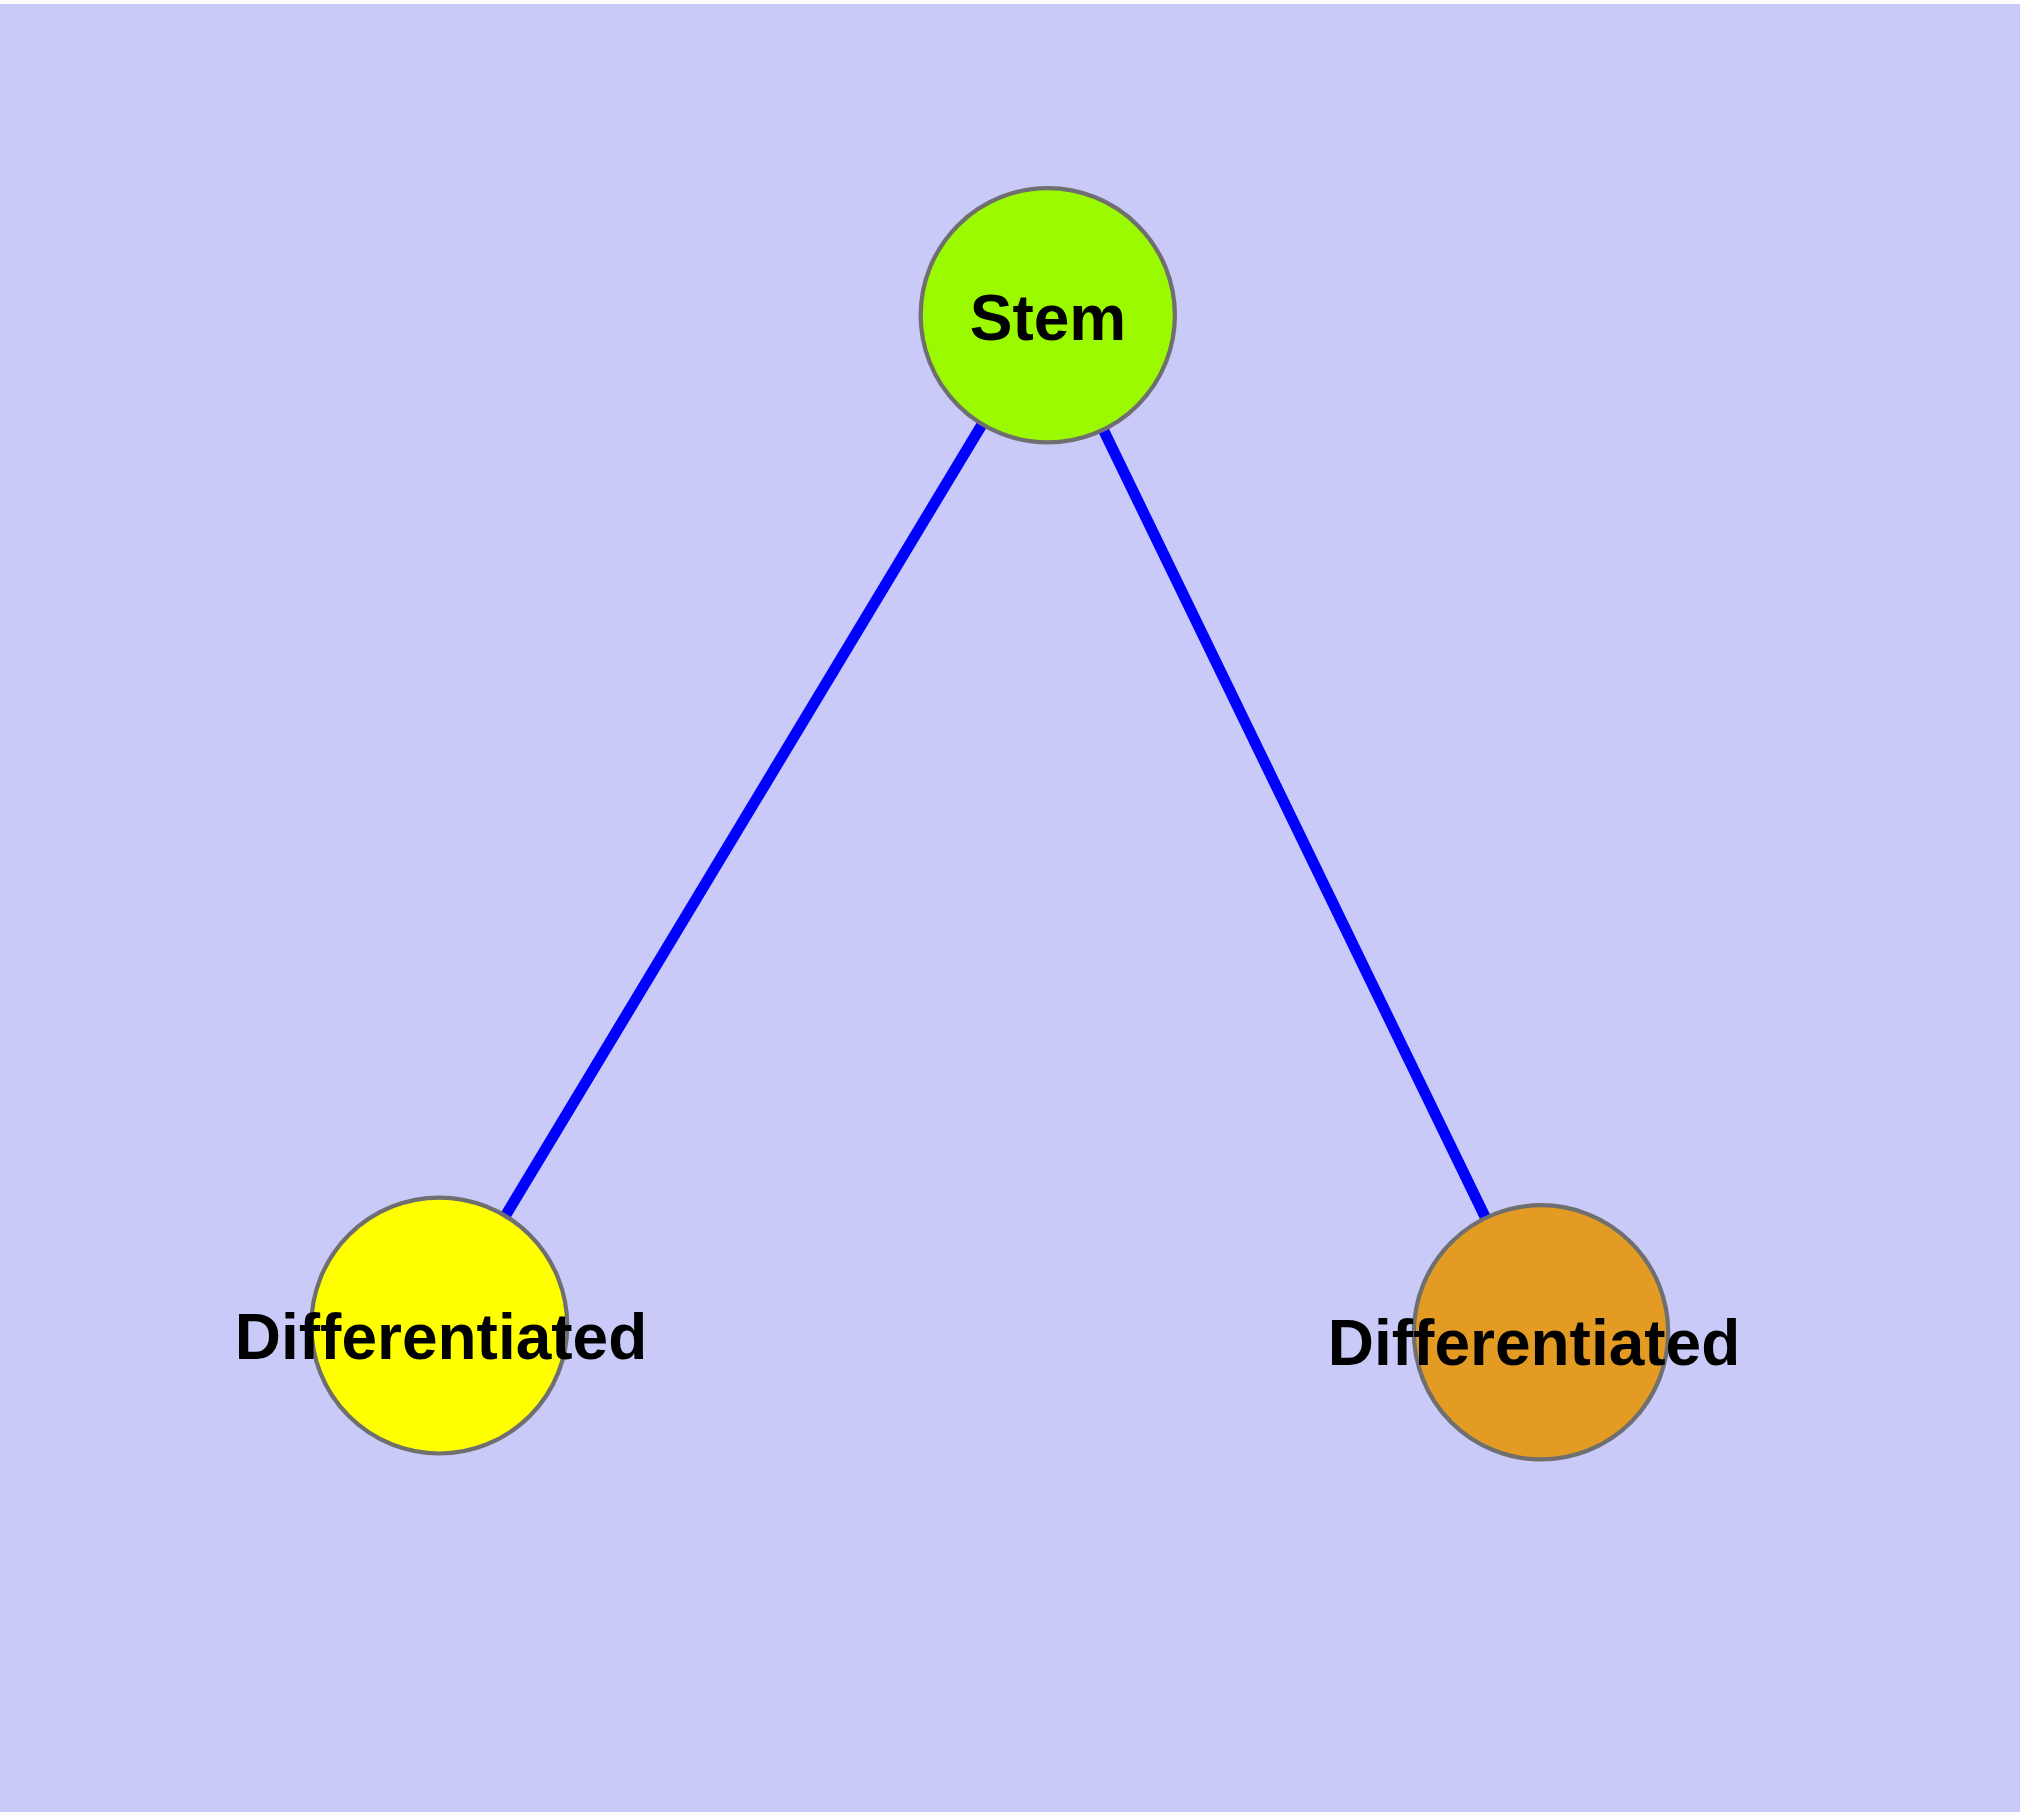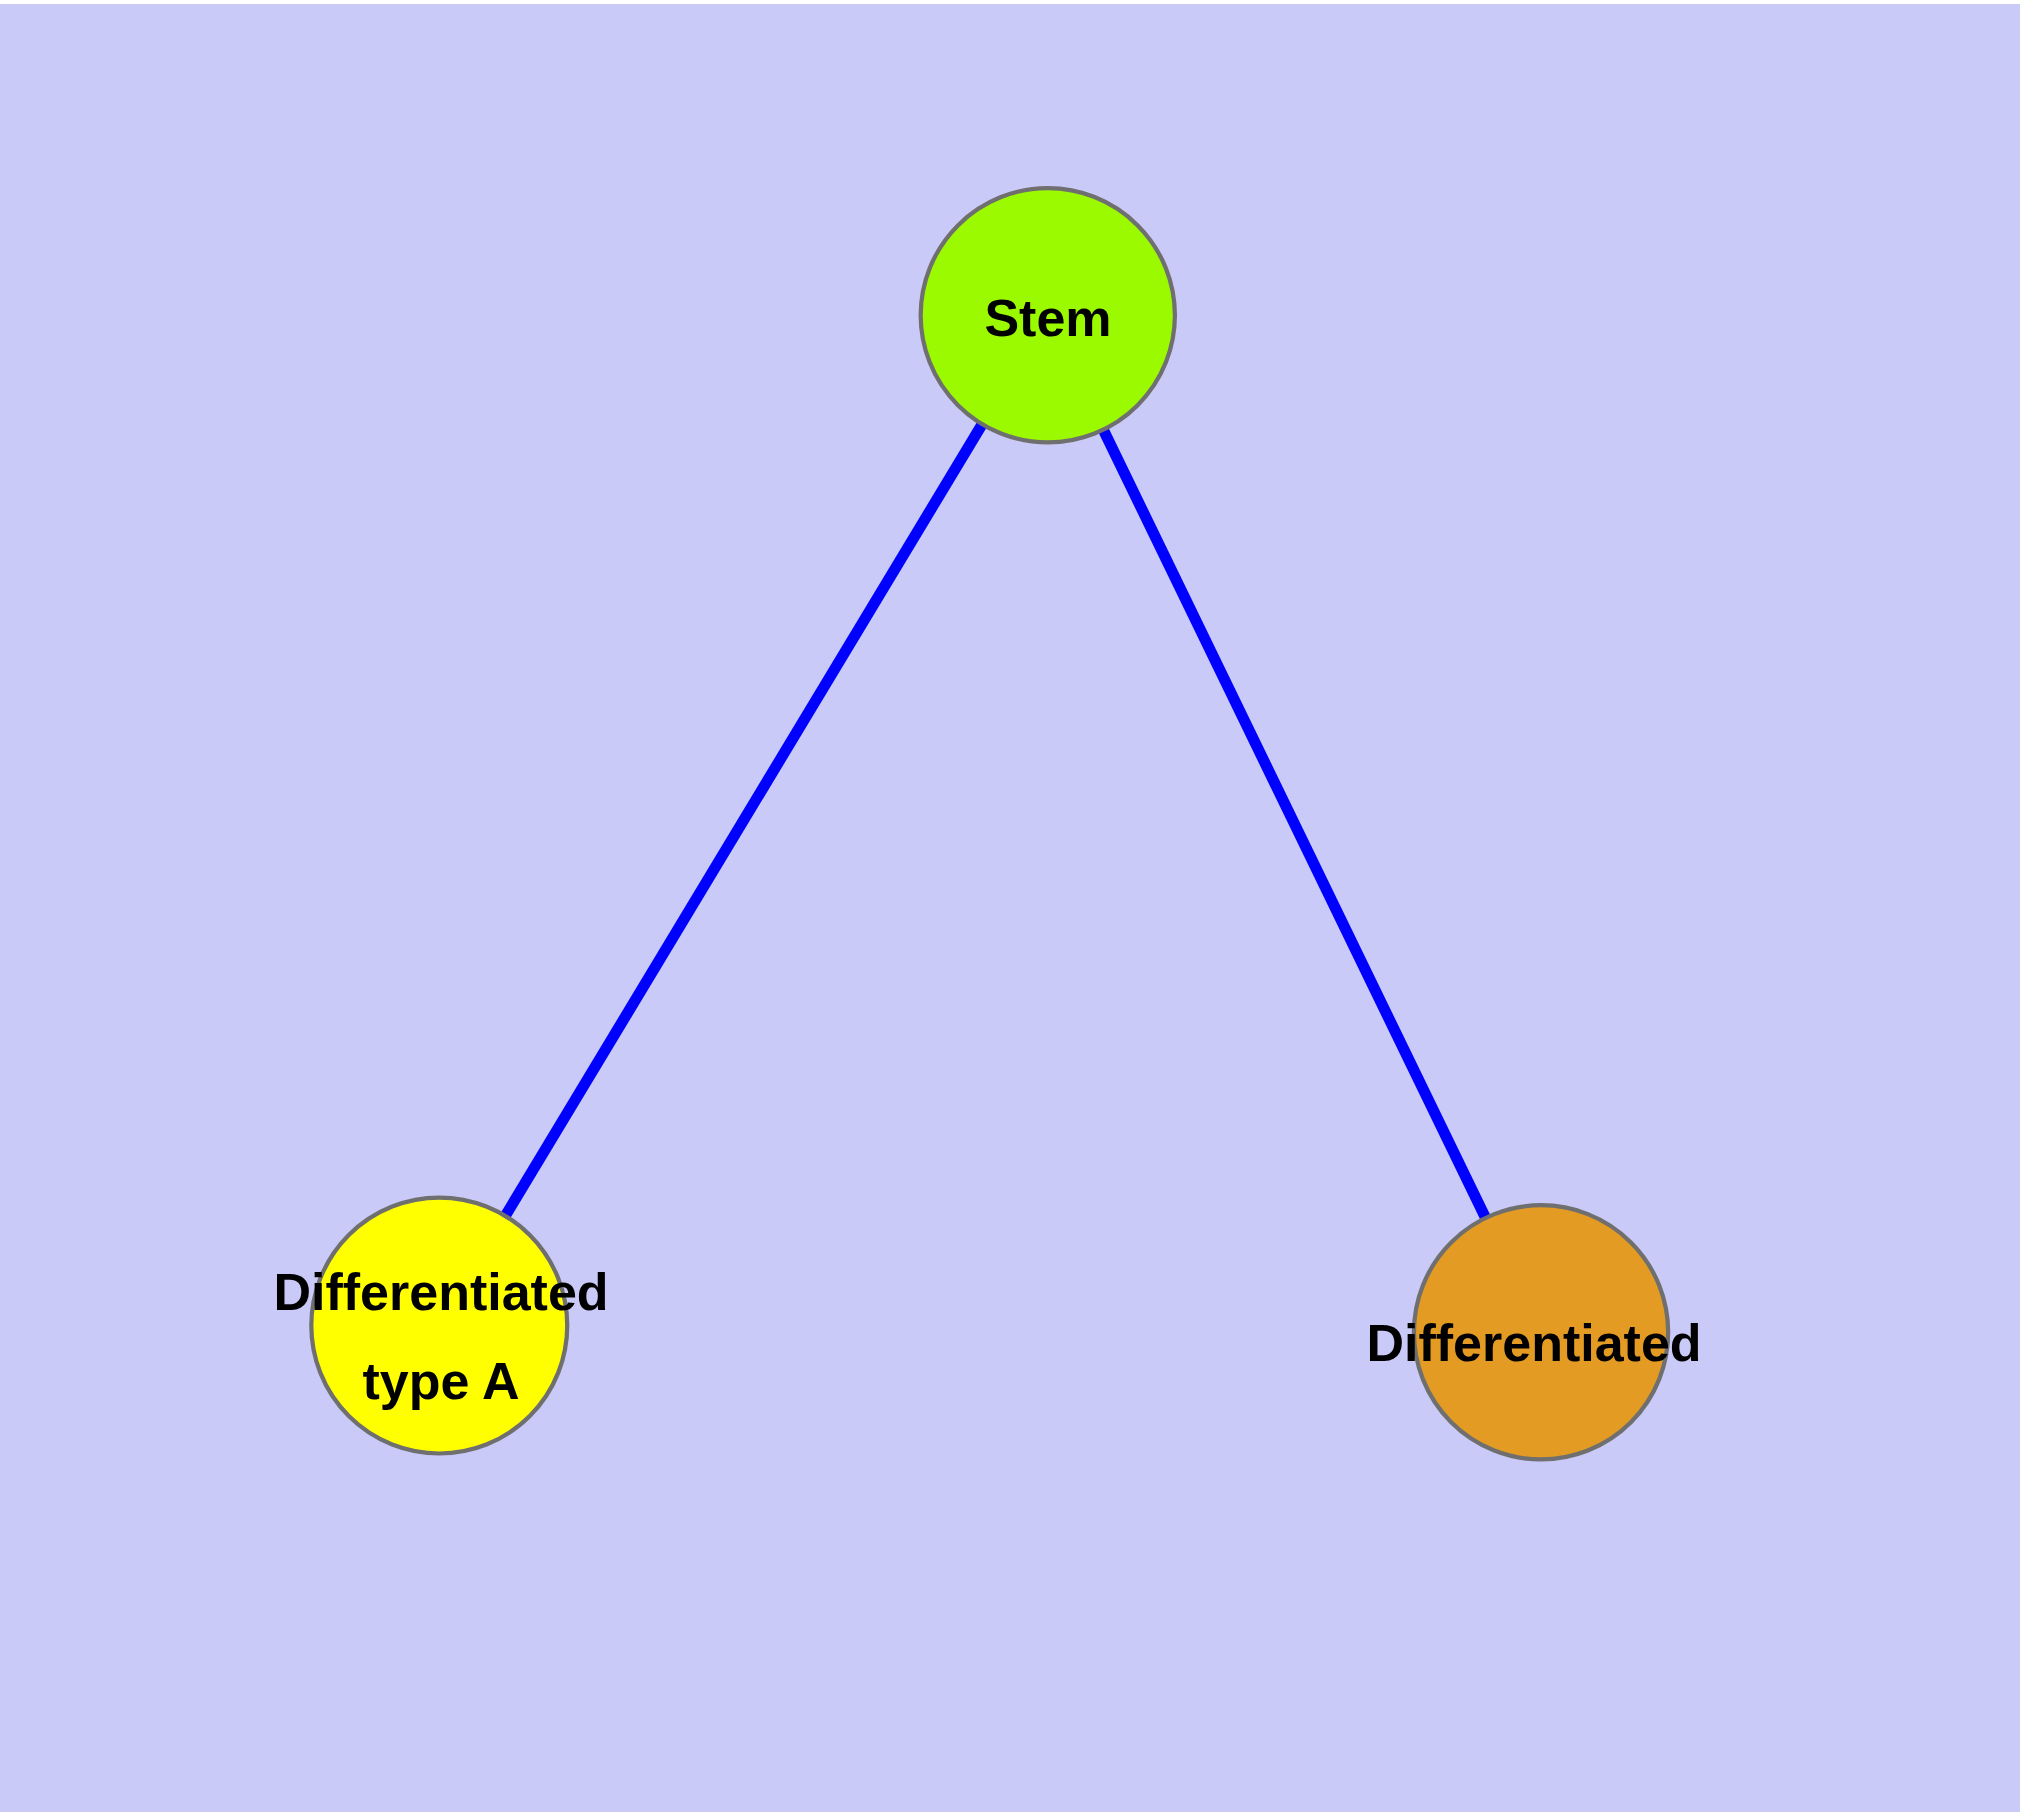--- a/index.html
+++ b/index.html
@@ -36,21 +36,21 @@
   }
   .node-circle {
     stroke-width: 5px;
   }
   .node-label {
     position: absolute;
     transform: translate(-50%, -50%);
     text-align: center;
     white-space: nowrap;
     font-weight: bold;
-    font-size: 52px;
+    font-size: 64px;
     line-height: 89px;
     color: #000000;
   }
   .node-label span {
     display: block;
   }
   .label-stem   { left: 1048px; top: 318px; }
   .label-type-a { left: 441px;  top: 1337px; }
   .label-type-b { left: 1534px; top: 1343px; }
 </style>
@@ -73,21 +73,20 @@
 
     <circle class="node-circle" cx="1818" cy="1572" r="150" fill="#E49B23" stroke="#6F6F6F"></circle>
   </svg>
 
   <div class="node-label label-stem" style="color: rgb(0, 0, 0);">
     <span>Stem</span>
   </div>
 
   <div class="node-label label-type-a" style="color: rgb(0, 0, 0);">
     <span>Differentiated</span>
-    <span>type A</span>
   </div>
 
   <div class="node-label label-type-b" style="color: rgb(0, 0, 0);">
     <span>Differentiated</span>
   </div>
 
 </div>
 
 
 </body></html>

